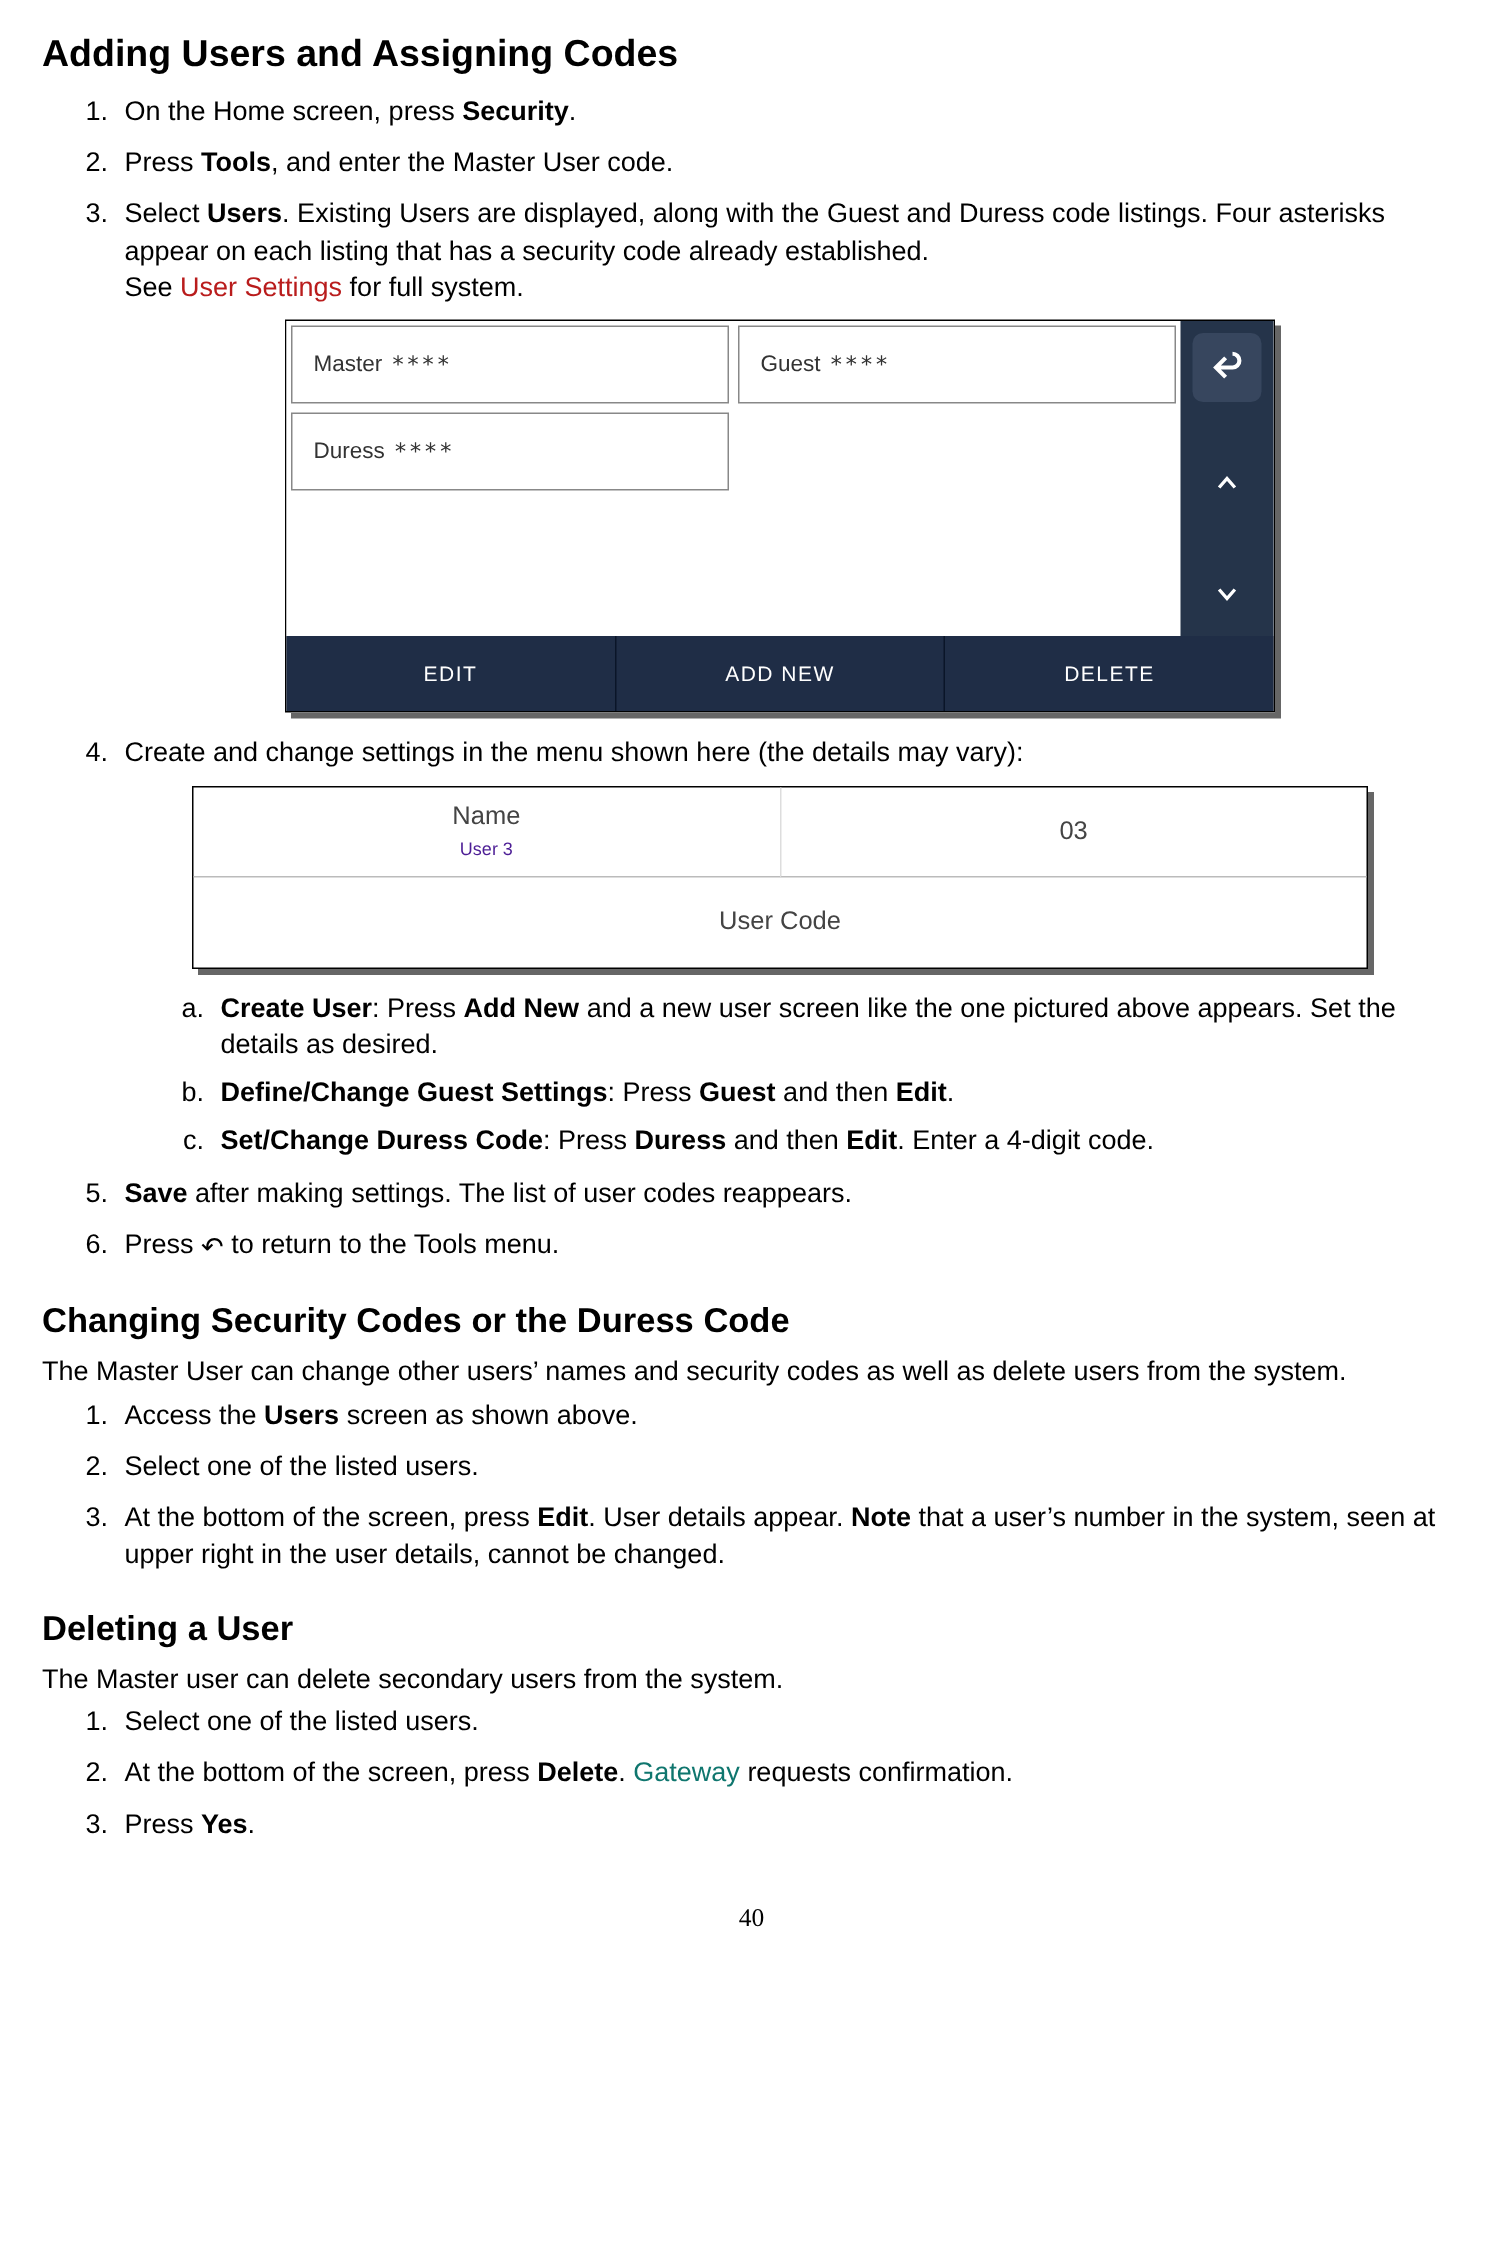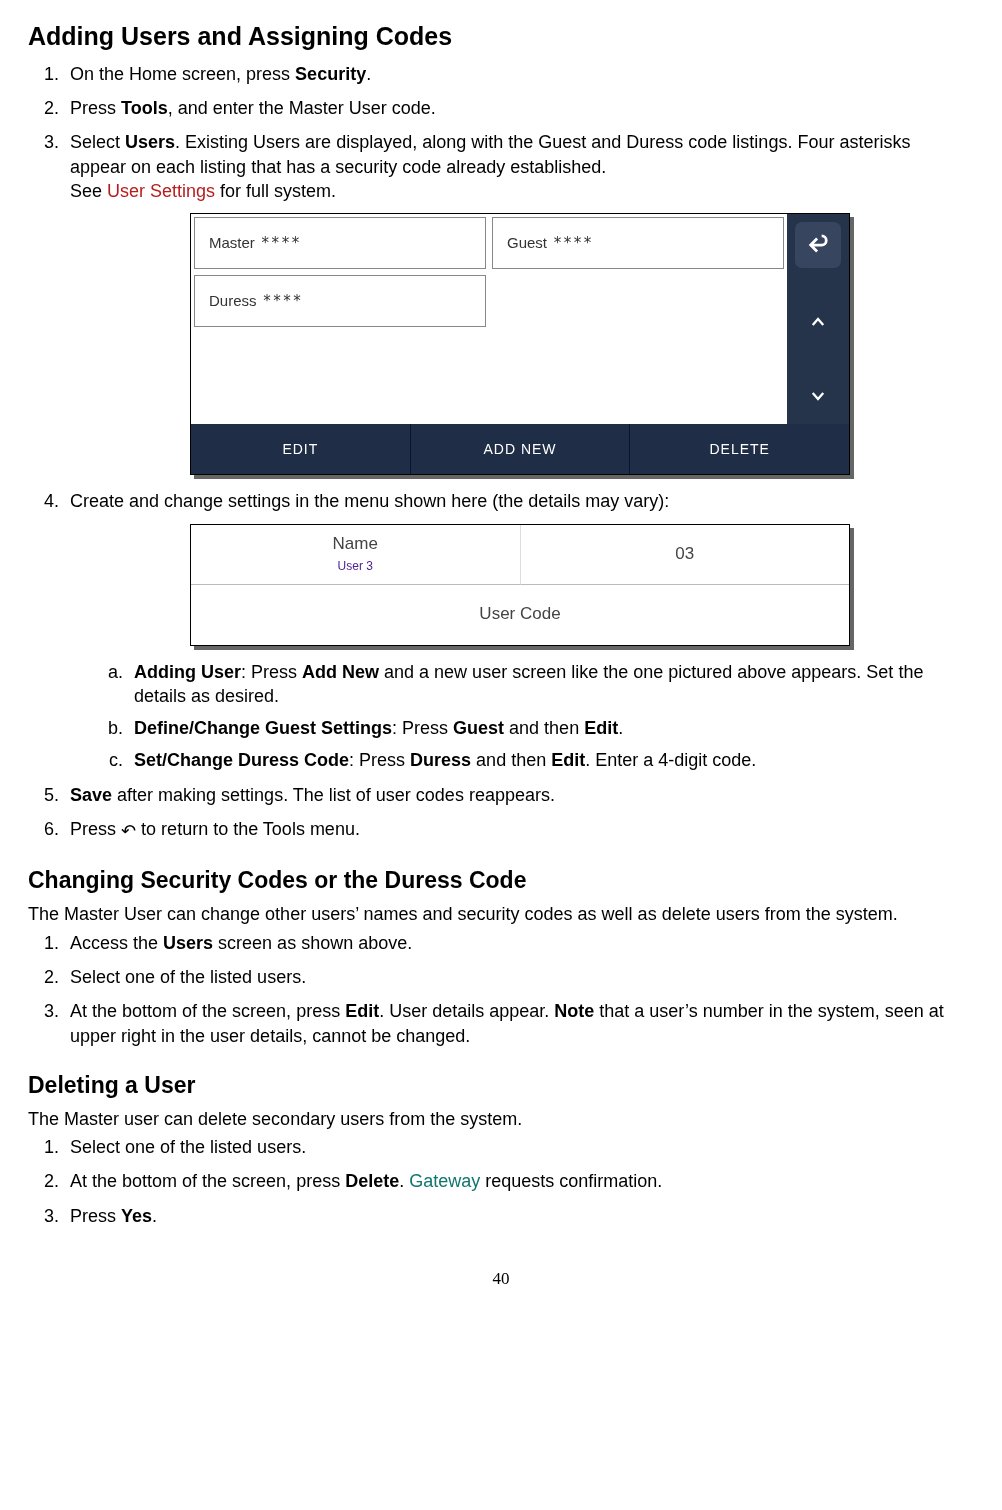--- a/index.html
+++ b/index.html
@@ -17,21 +17,21 @@
     margin: 0 0 8px 0;
   }
   h3 {
     font-size: 23px;
     font-weight: bold;
     margin: 22px 0 6px 0;
   }
   ol.num {
     list-style: decimal;
     padding-left: 32px;
-    margin: 4px 4px;
+    margin: 4px 17px;
   }
   ol.num > li {
     padding-left: 6px;
     margin-bottom: 10px;
   }
   ol.alpha {
     list-style: lower-alpha;
     padding-left: 58px;
     margin: 6px 0 6px 0;
   }
@@ -109,21 +109,21 @@
     justify-content:center;
     color:#fff;
     font-size: 14px;
     letter-spacing: 1px;
     border-right: 1px solid #0a1528;
   }
   .fig1-footer-btn:last-child { border-right: none; }
 
   .figure2-wrap {
     margin: 10px auto 14px auto;
-    width: 660px;
+    width: 784px;
   }
   .figure2 {
     box-shadow: 4px 4px 0 #666;
     border: 1px solid #000;
     background:#fff;
   }
   .fig2-row {
     display:flex;
     height: 60px;
   }
@@ -233,21 +233,21 @@
         <div class="fig2-row">
           <div class="fig2-cell">
             <span>User Code</span>
           </div>
         </div>
       </div>
     </div>
 
     <ol class="alpha">
       <li>
-        <span class="b">Adding User</span><span>: Press </span><span class="b">Add New</span><span> and a new user screen like the one pictured above appears. Set the details as desired.</span>
+        <span class="b">Create User</span><span>: Press </span><span class="b">Add New</span><span> and a new user screen like the one pictured above appears. Set the details as desired.</span>
       </li>
       <li>
         <span class="b">Define/Change Guest Settings</span><span>: Press </span><span class="b">Guest</span><span> and then </span><span class="b">Edit</span><span>.</span>
       </li>
       <li>
         <span class="b">Set/Change Duress Code</span><span>: Press </span><span class="b">Duress</span><span> and then </span><span class="b">Edit</span><span>. Enter a 4-digit code.</span>
       </li>
     </ol>
   </li>
   <li>

